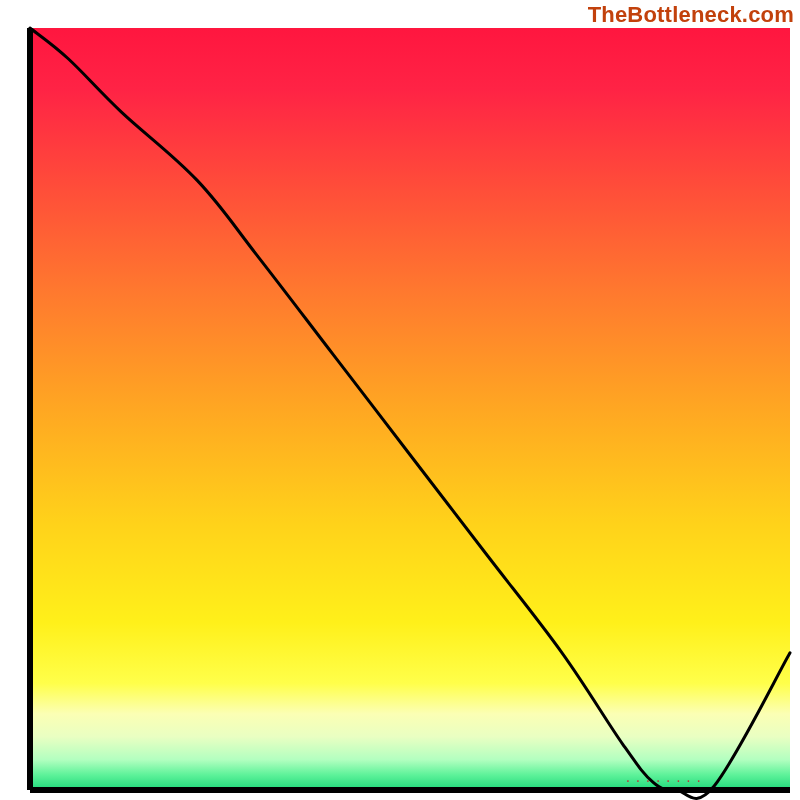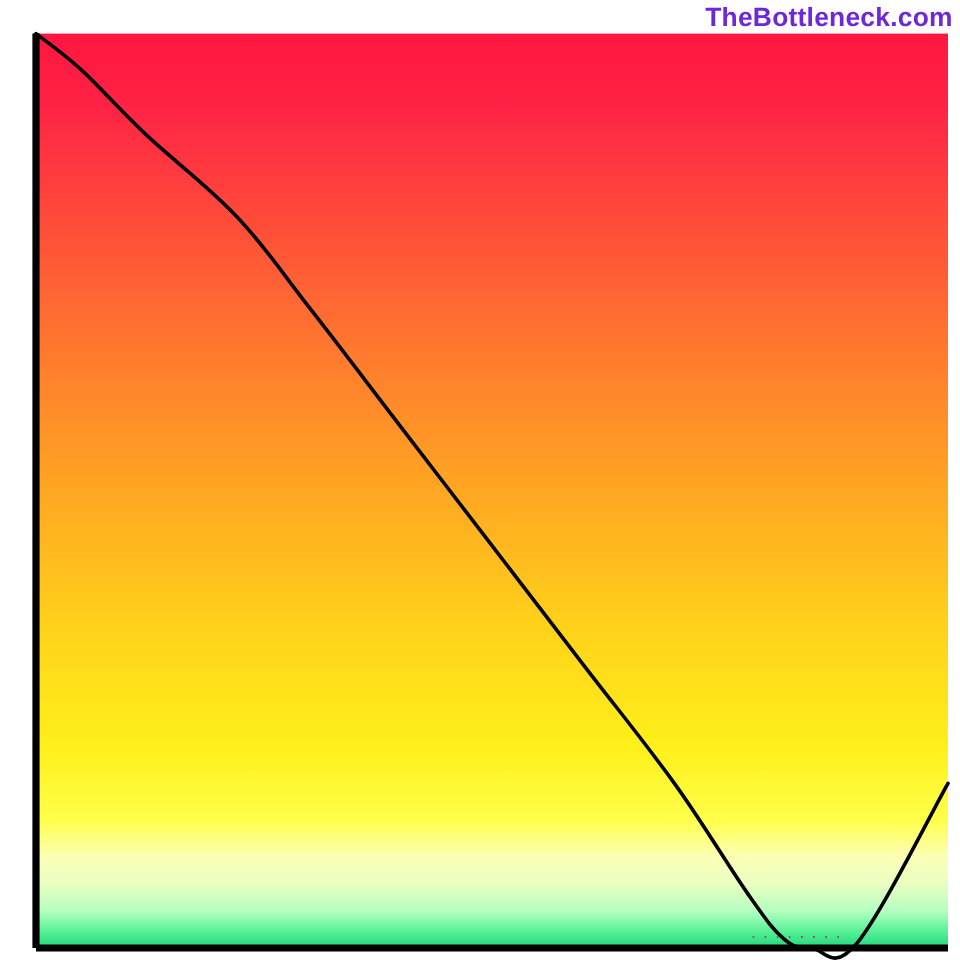--- a/index.html
+++ b/index.html
@@ -15,21 +15,21 @@
     position: relative;
     width: 800px;
     height: 800px;
   }
   .watermark {
     position: absolute;
     top: 2px;
     right: 6px;
     font-size: 22px;
     font-weight: 600;
-    color: #6d28d9;
+    color: #c2410c;
     letter-spacing: 0.2px;
     user-select: none;
   }
   svg {
     position: absolute;
     left: 0;
     top: 0;
   }
   .marker-label {
     position: absolute;

